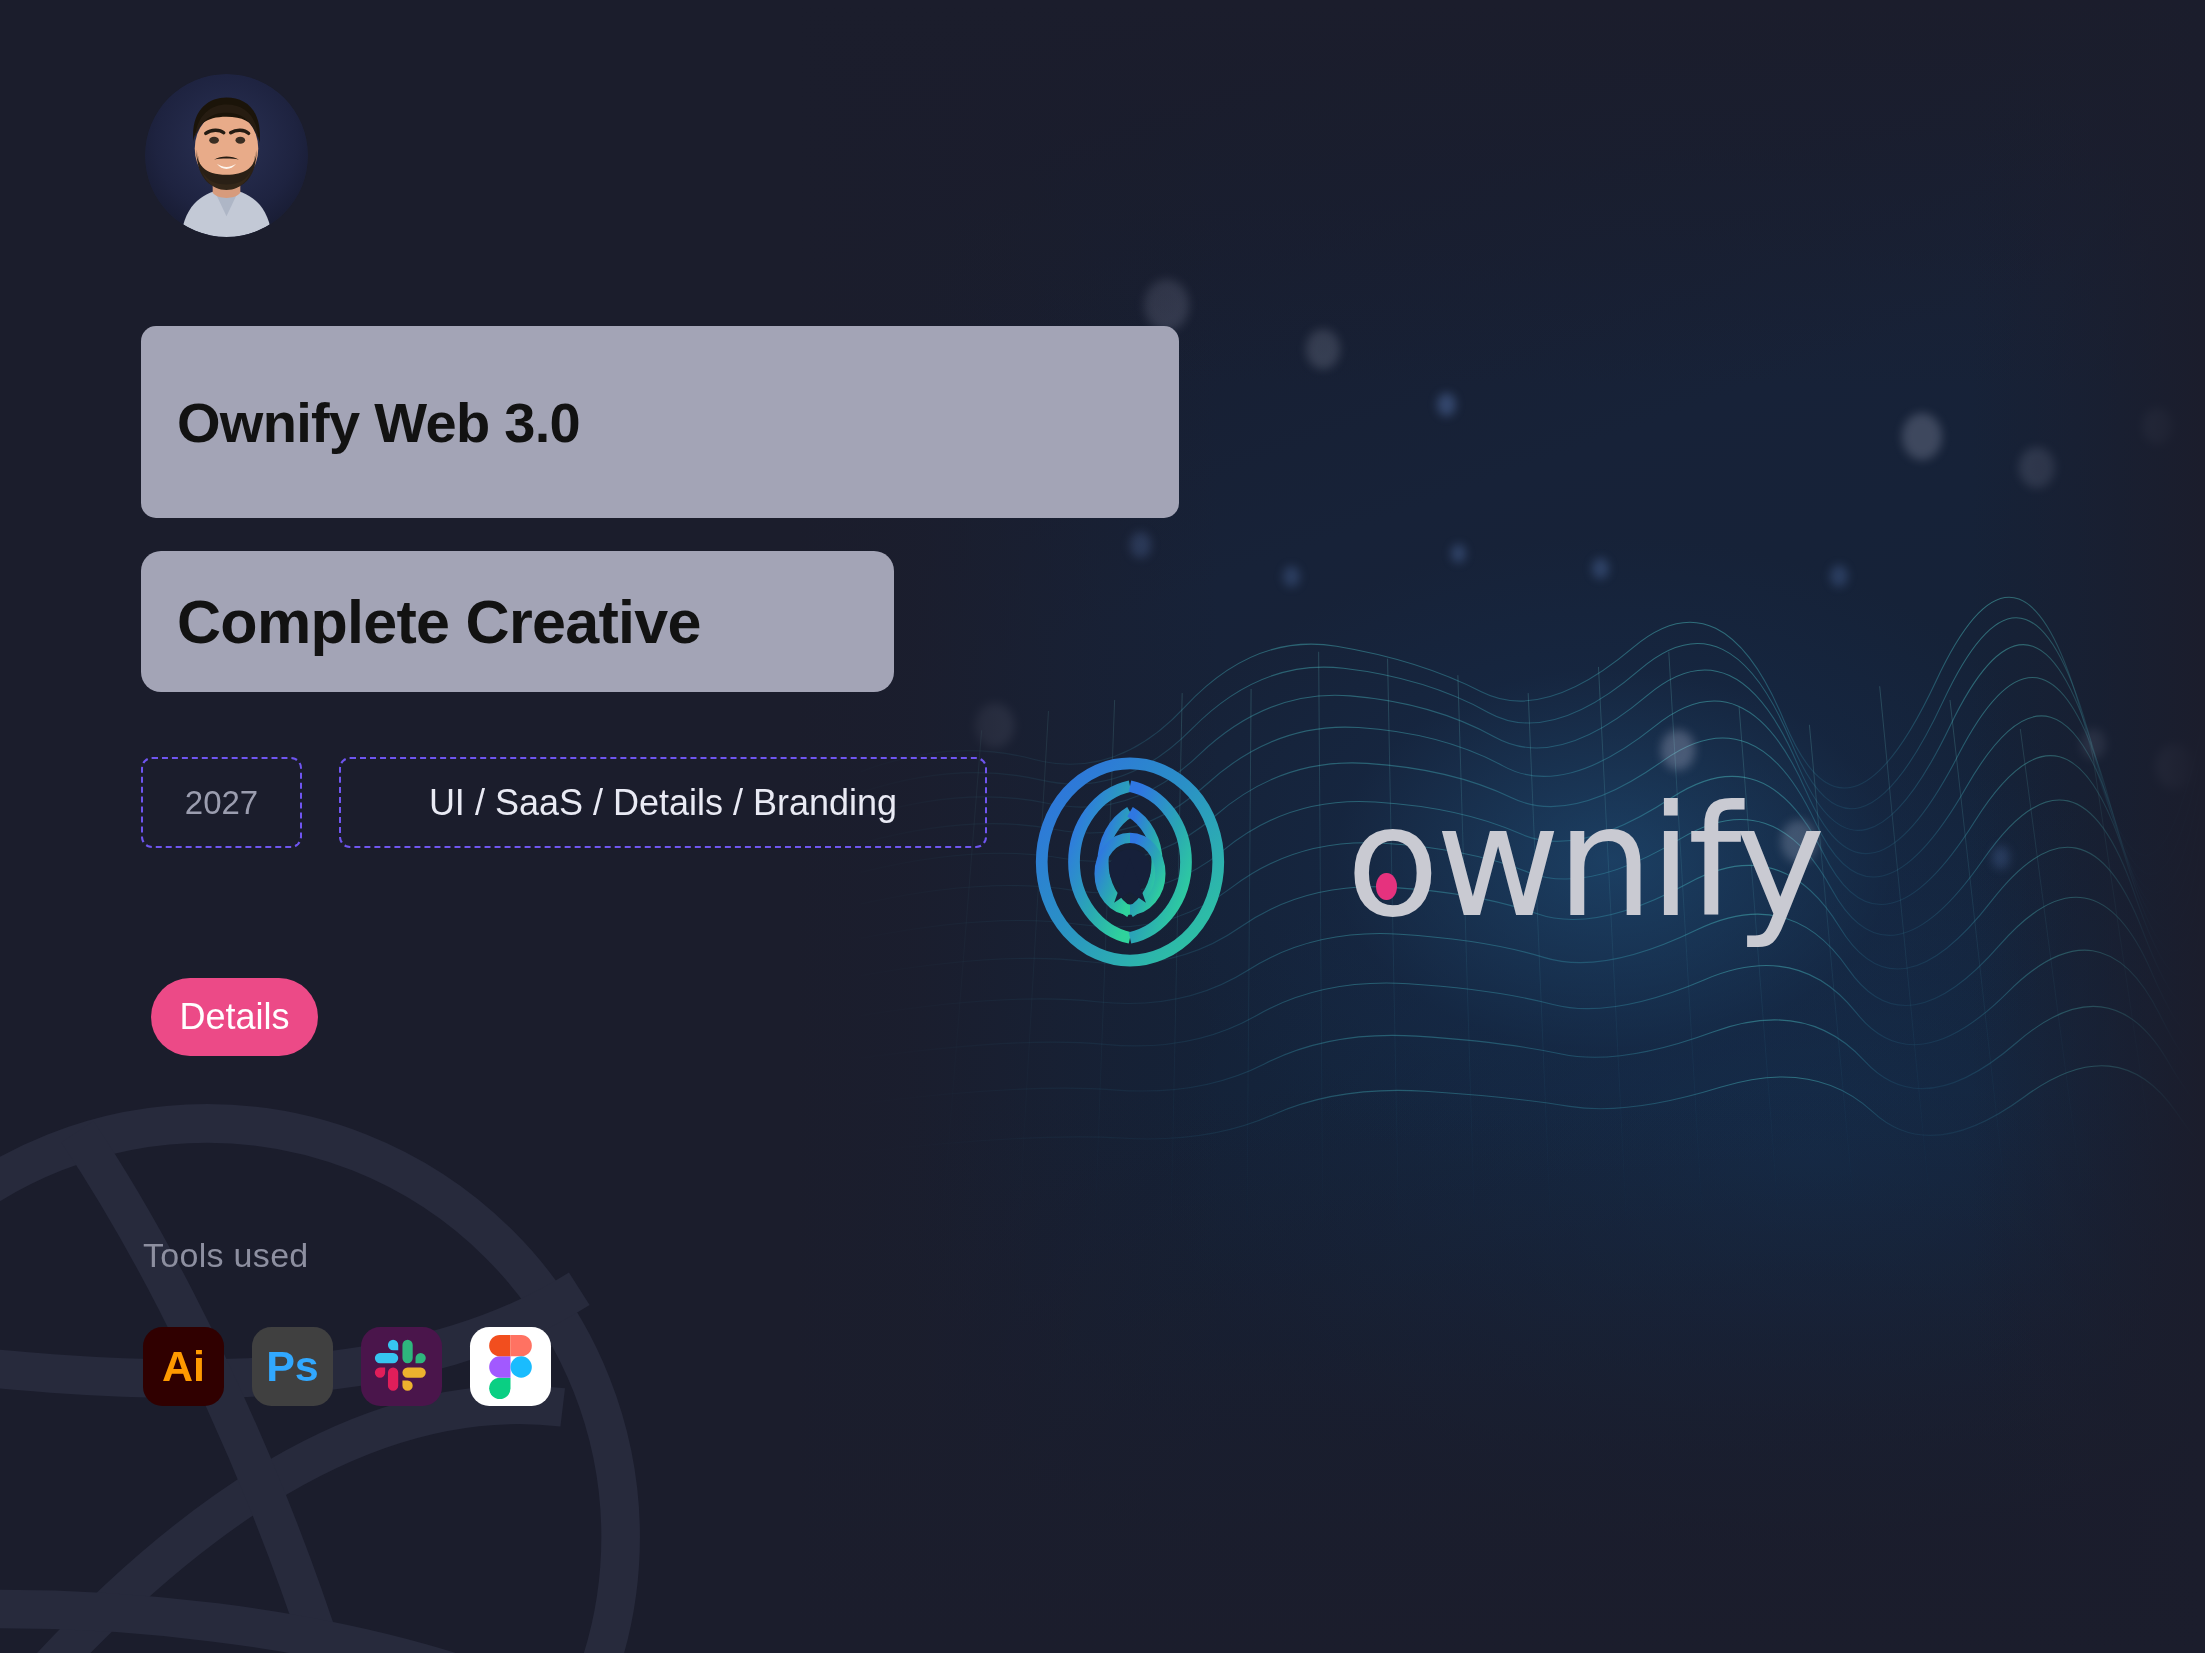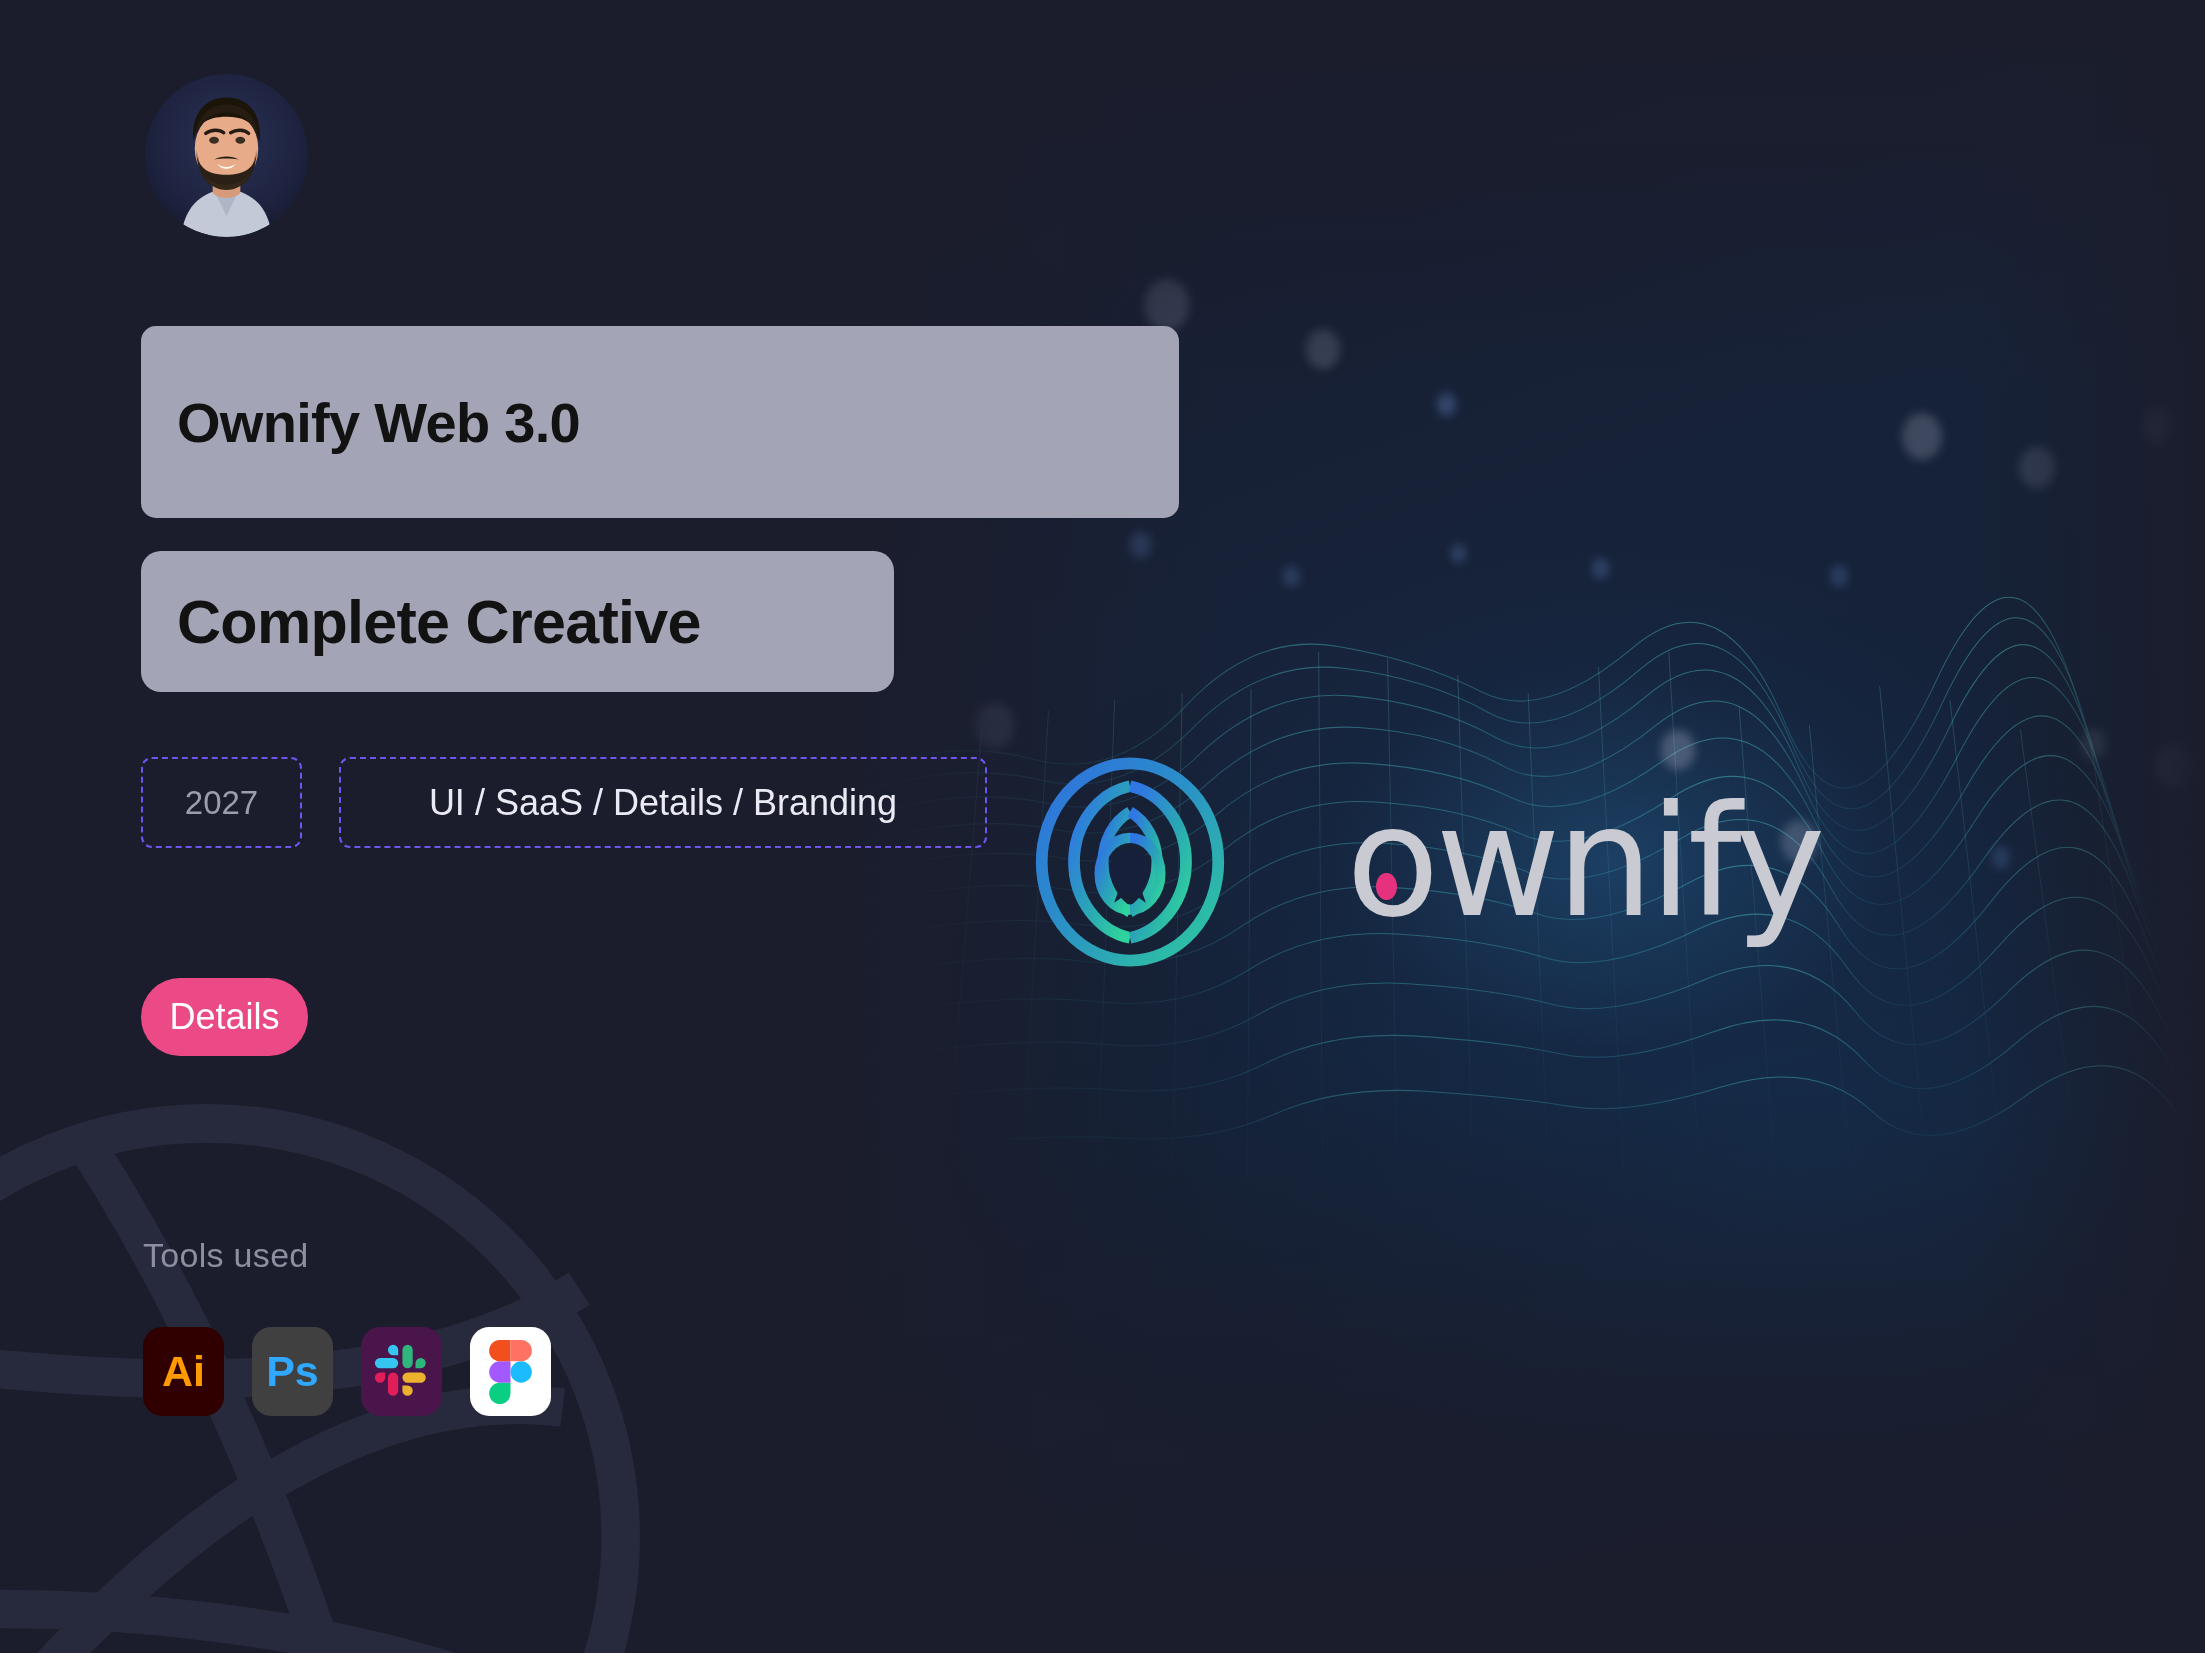--- a/index.html
+++ b/index.html
@@ -68,33 +68,33 @@
 
   .tag{
     position:absolute;border:2.8px dashed #6f55f0;border-radius:11px;
     display:flex;align-items:center;justify-content:center;
     box-sizing:border-box;
   }
   .tag-year{left:141px;top:757px;width:161px;height:91px;font-size:33px;color:#9b9daf;}
   .tag-disciplines{left:339px;top:757px;width:648px;height:91px;font-size:36px;color:#e9eaf4;}
 
   .details-btn{
-    position:absolute;left:141px;top:978px;width:167px;height:78px;
+    position:absolute;left:151px;top:978px;width:167px;height:78px;
     background:#ec4a87;border:none;border-radius:40px;
     color:#ffffff;font-size:36px;font-family:inherit;
     display:flex;align-items:center;justify-content:center;
     cursor:pointer;padding:0;
   }
 
   .tools-label{
     position:absolute;left:143px;top:1236px;font-size:34px;color:#8d8fa0;letter-spacing:0.3px;
   }
 
   .tools-row{position:absolute;left:143px;top:1327px;display:flex;gap:28px;}
-  .tool{width:81px;height:89px;border-radius:19.3px;display:flex;align-items:center;justify-content:center;overflow:hidden;}
+  .tool{width:81px;height:79px;border-radius:19.3px;display:flex;align-items:center;justify-content:center;overflow:hidden;}
   .tool-ai{background:#300000;color:#ff9a00;font-size:43px;font-weight:700;font-family:"Liberation Sans",sans-serif;}
   .tool-ps{background:#404040;color:#31a8ff;font-size:43px;font-weight:700;font-family:"Liberation Sans",sans-serif;}
   .tool-slack{background:#4a154b;}
   .tool-figma{background:#ffffff;}
 
   
   .brand{position:absolute;left:1030px;top:755px;display:flex;align-items:center;gap:116px;}
   .brand-word{
     font-size:153px;color:#c9cad2;font-weight:400;letter-spacing:-4.1px;
     position:relative;line-height:1;font-family:"DejaVu Sans",sans-serif;

